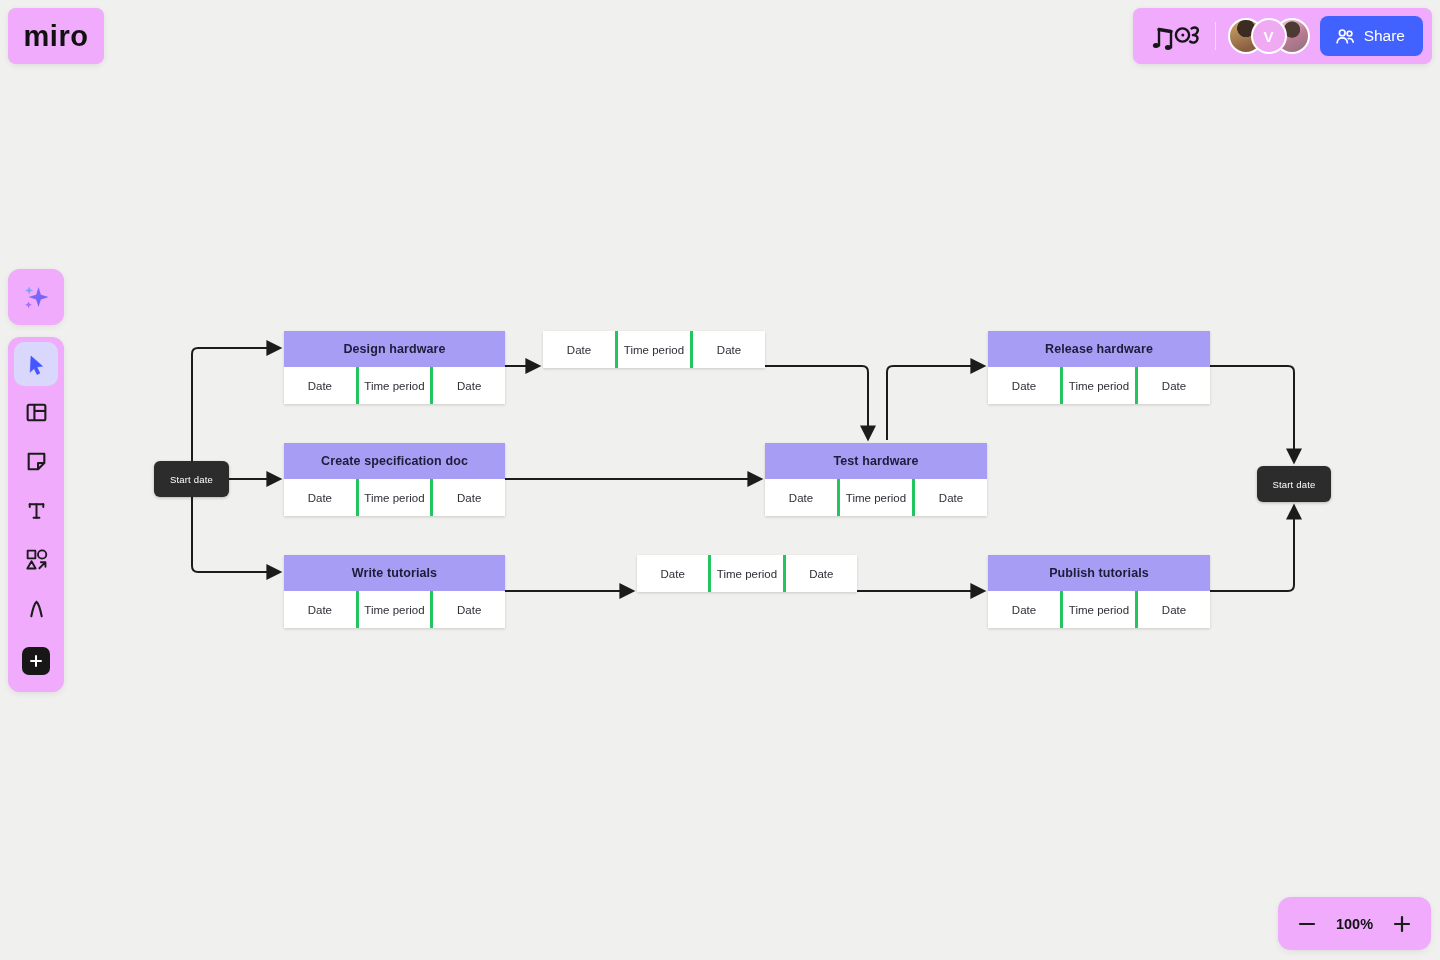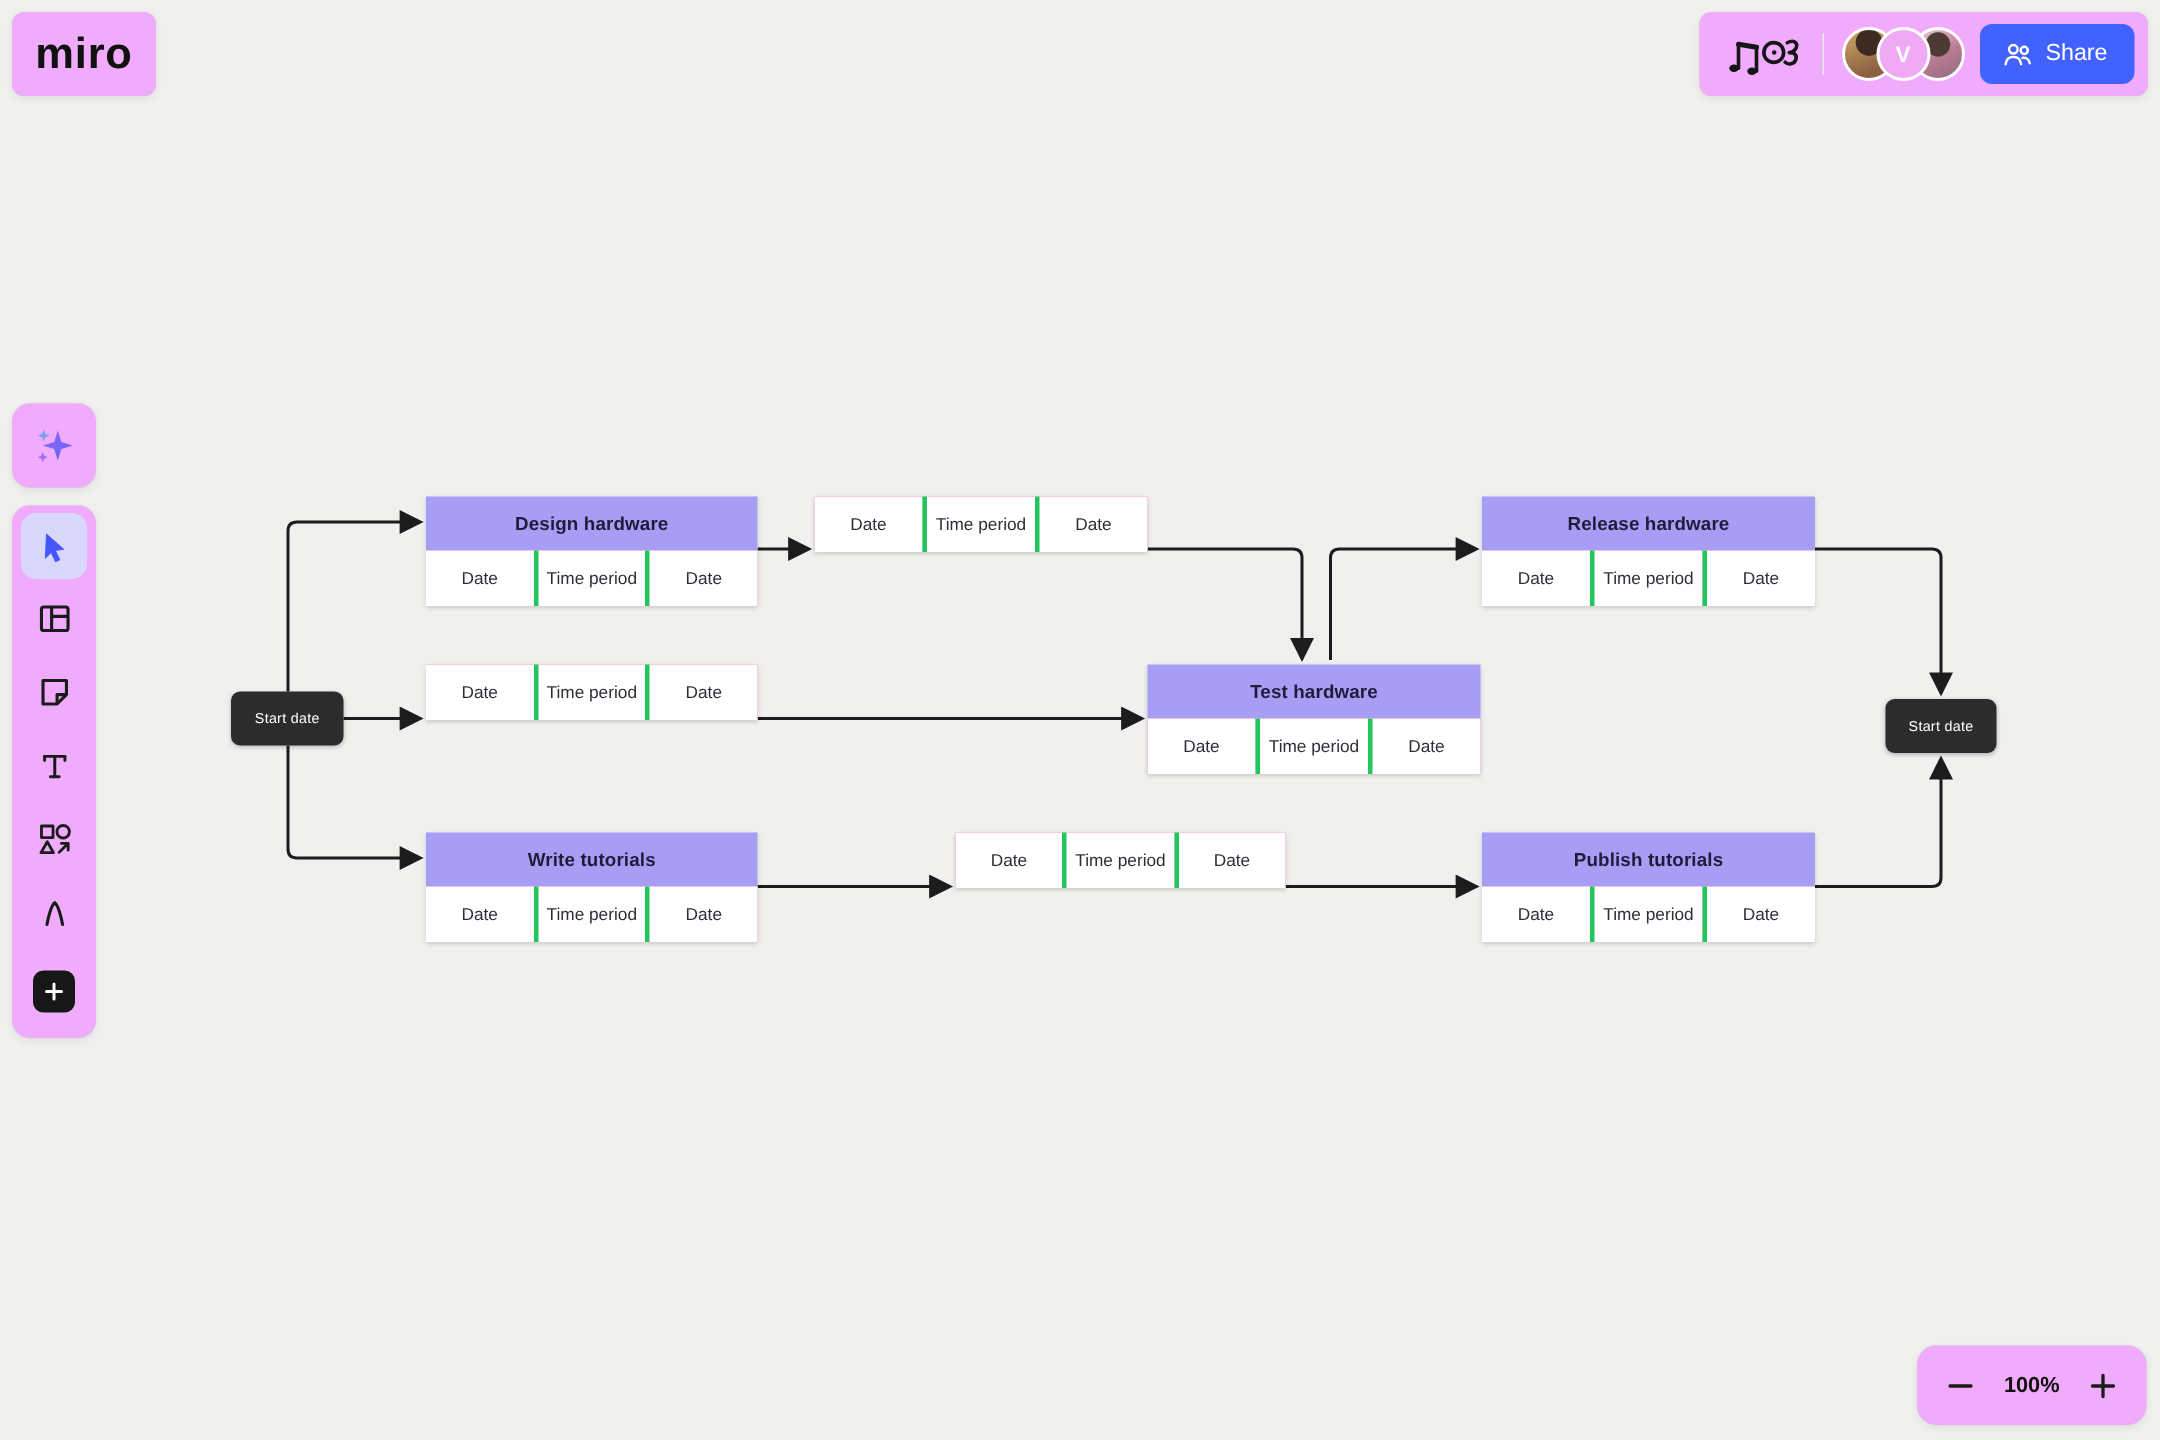--- a/index.html
+++ b/index.html
@@ -113,20 +113,21 @@
     </div>
     <div class="task" style="left: 988px; top: 331px; width: 222px;">
       <div class="task-header">Release hardware</div>
       <div class="task-body">
         <div class="task-cell">Date</div>
         <div class="task-cell">Time period</div>
         <div class="task-cell">Date</div>
       </div>
     </div>
     <div class="task" style="left: 284px; top: 443px; width: 221px;">
+      <div class="task-header">Create specification doc</div>
       <div class="task-body">
         <div class="task-cell">Date</div>
         <div class="task-cell">Time period</div>
         <div class="task-cell">Date</div>
       </div>
     </div>
     <div class="task" style="left: 765px; top: 443px; width: 222px;">
       <div class="task-header">Test hardware</div>
       <div class="task-body">
         <div class="task-cell">Date</div>

